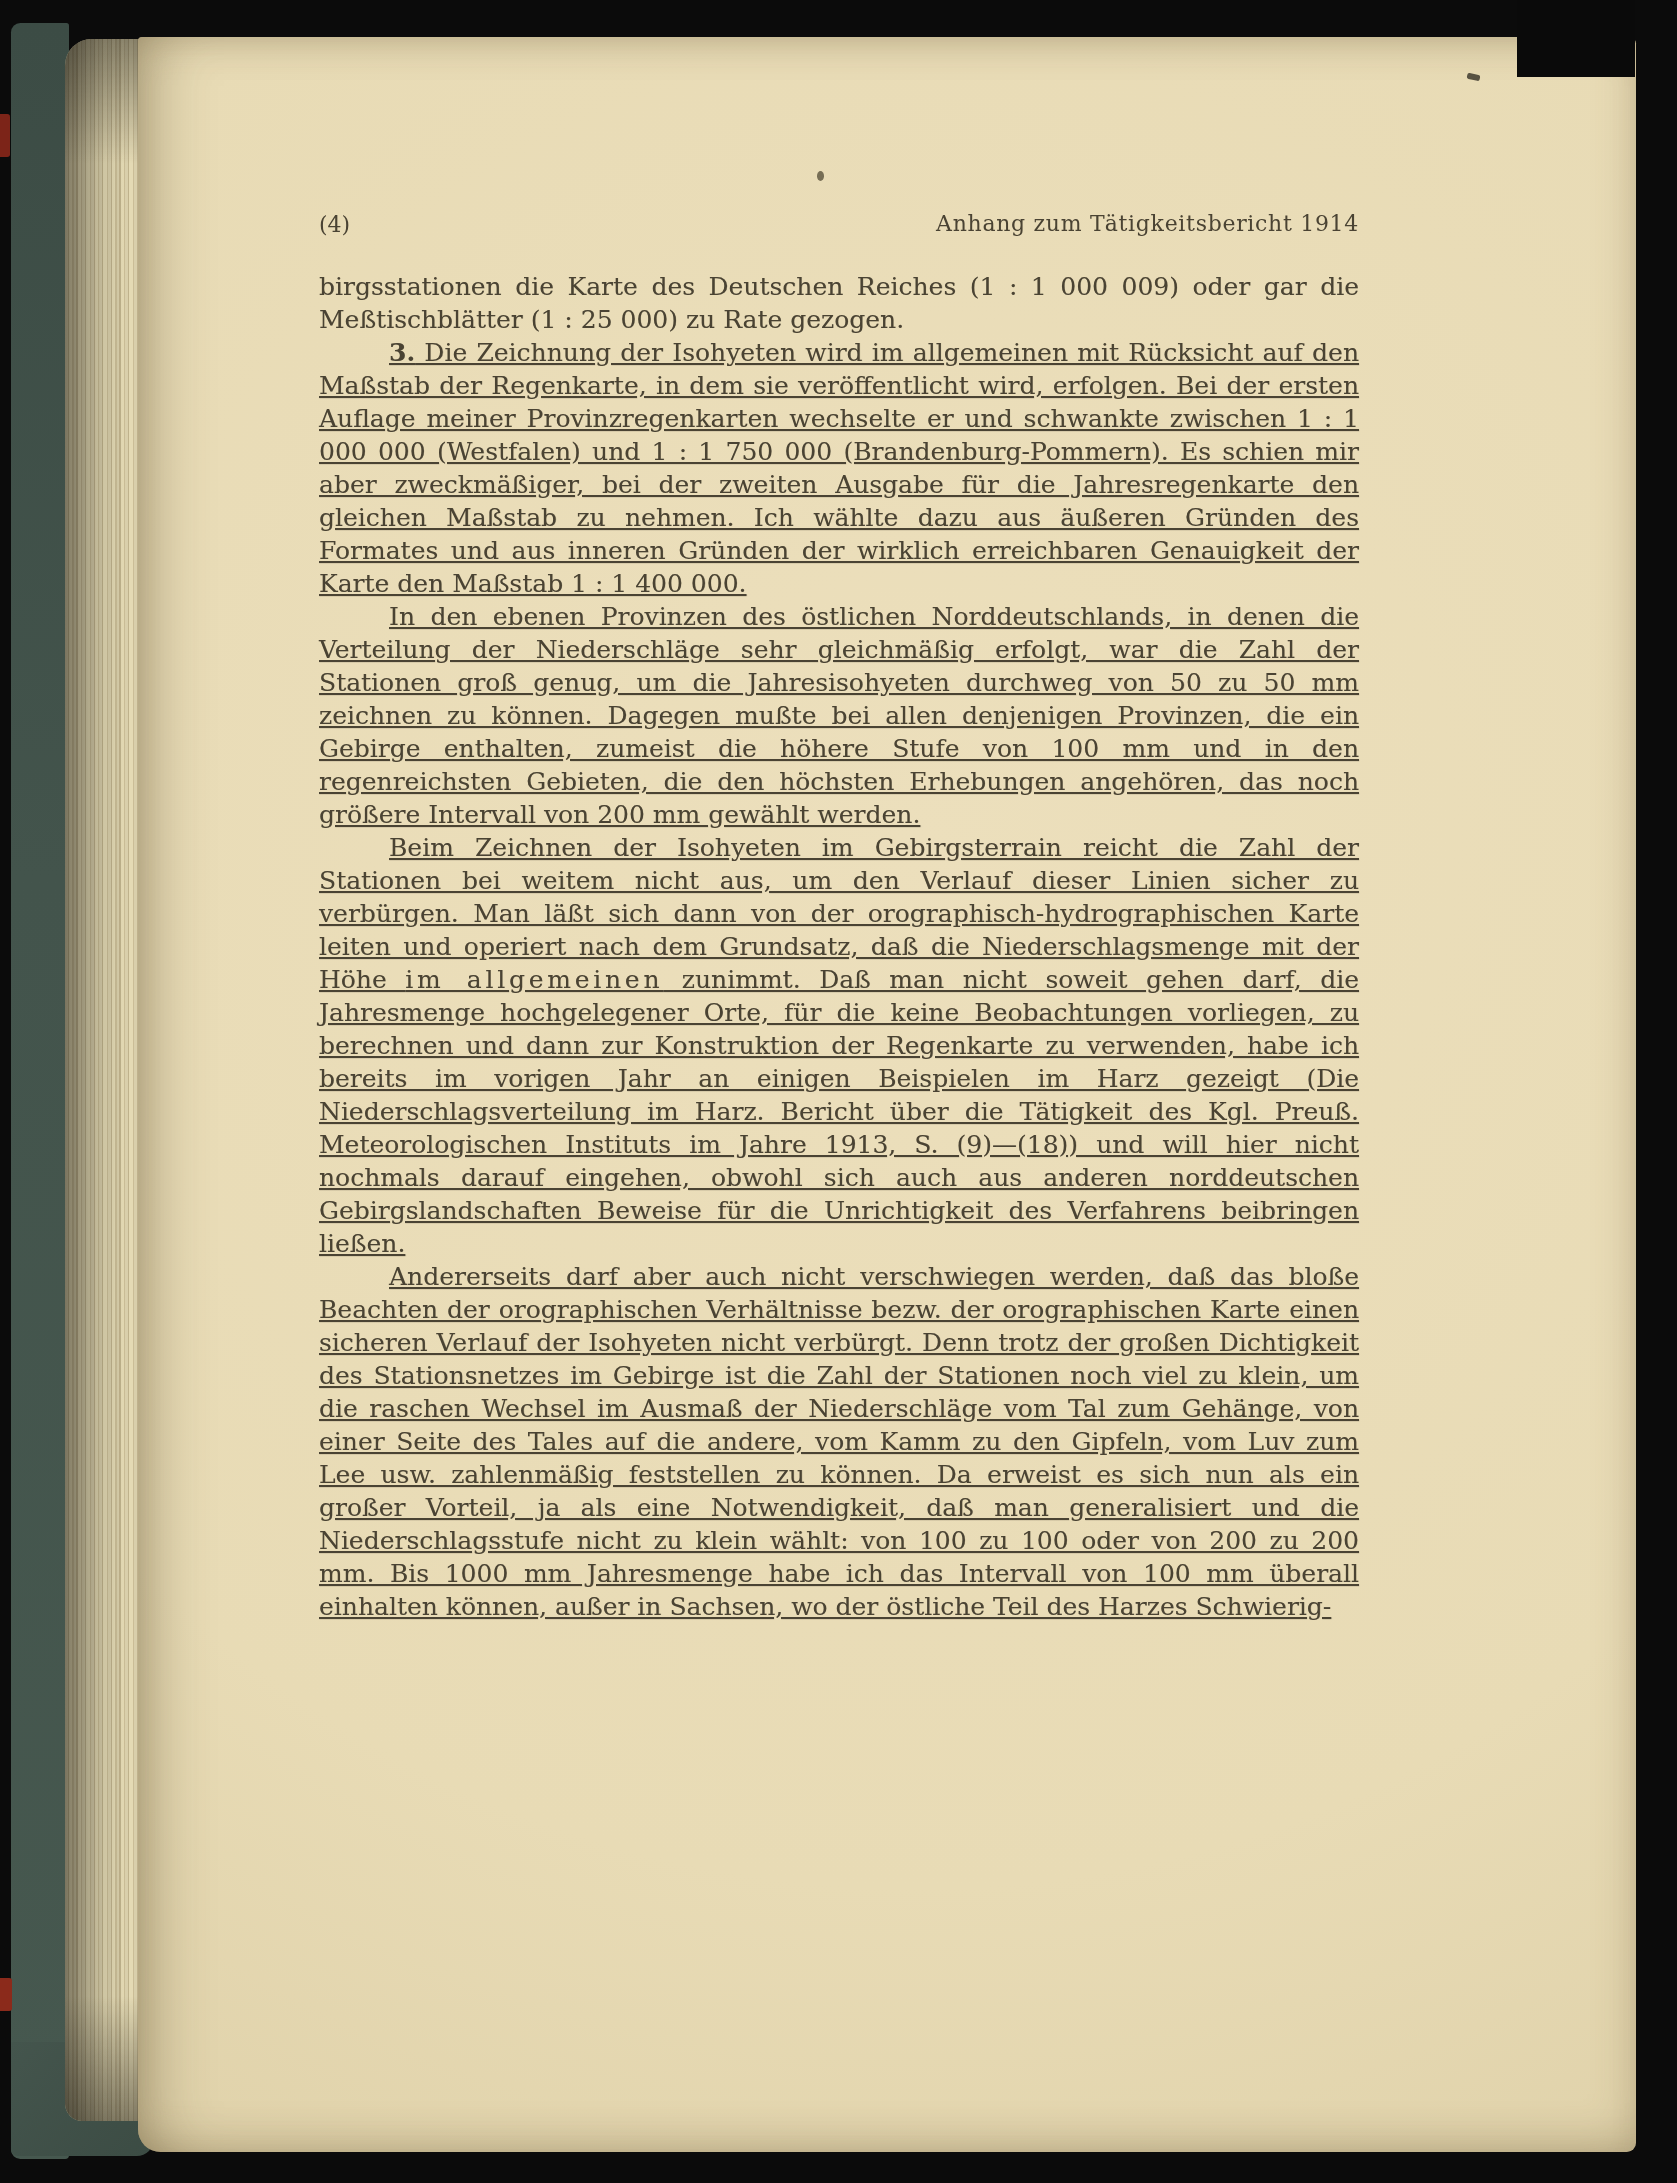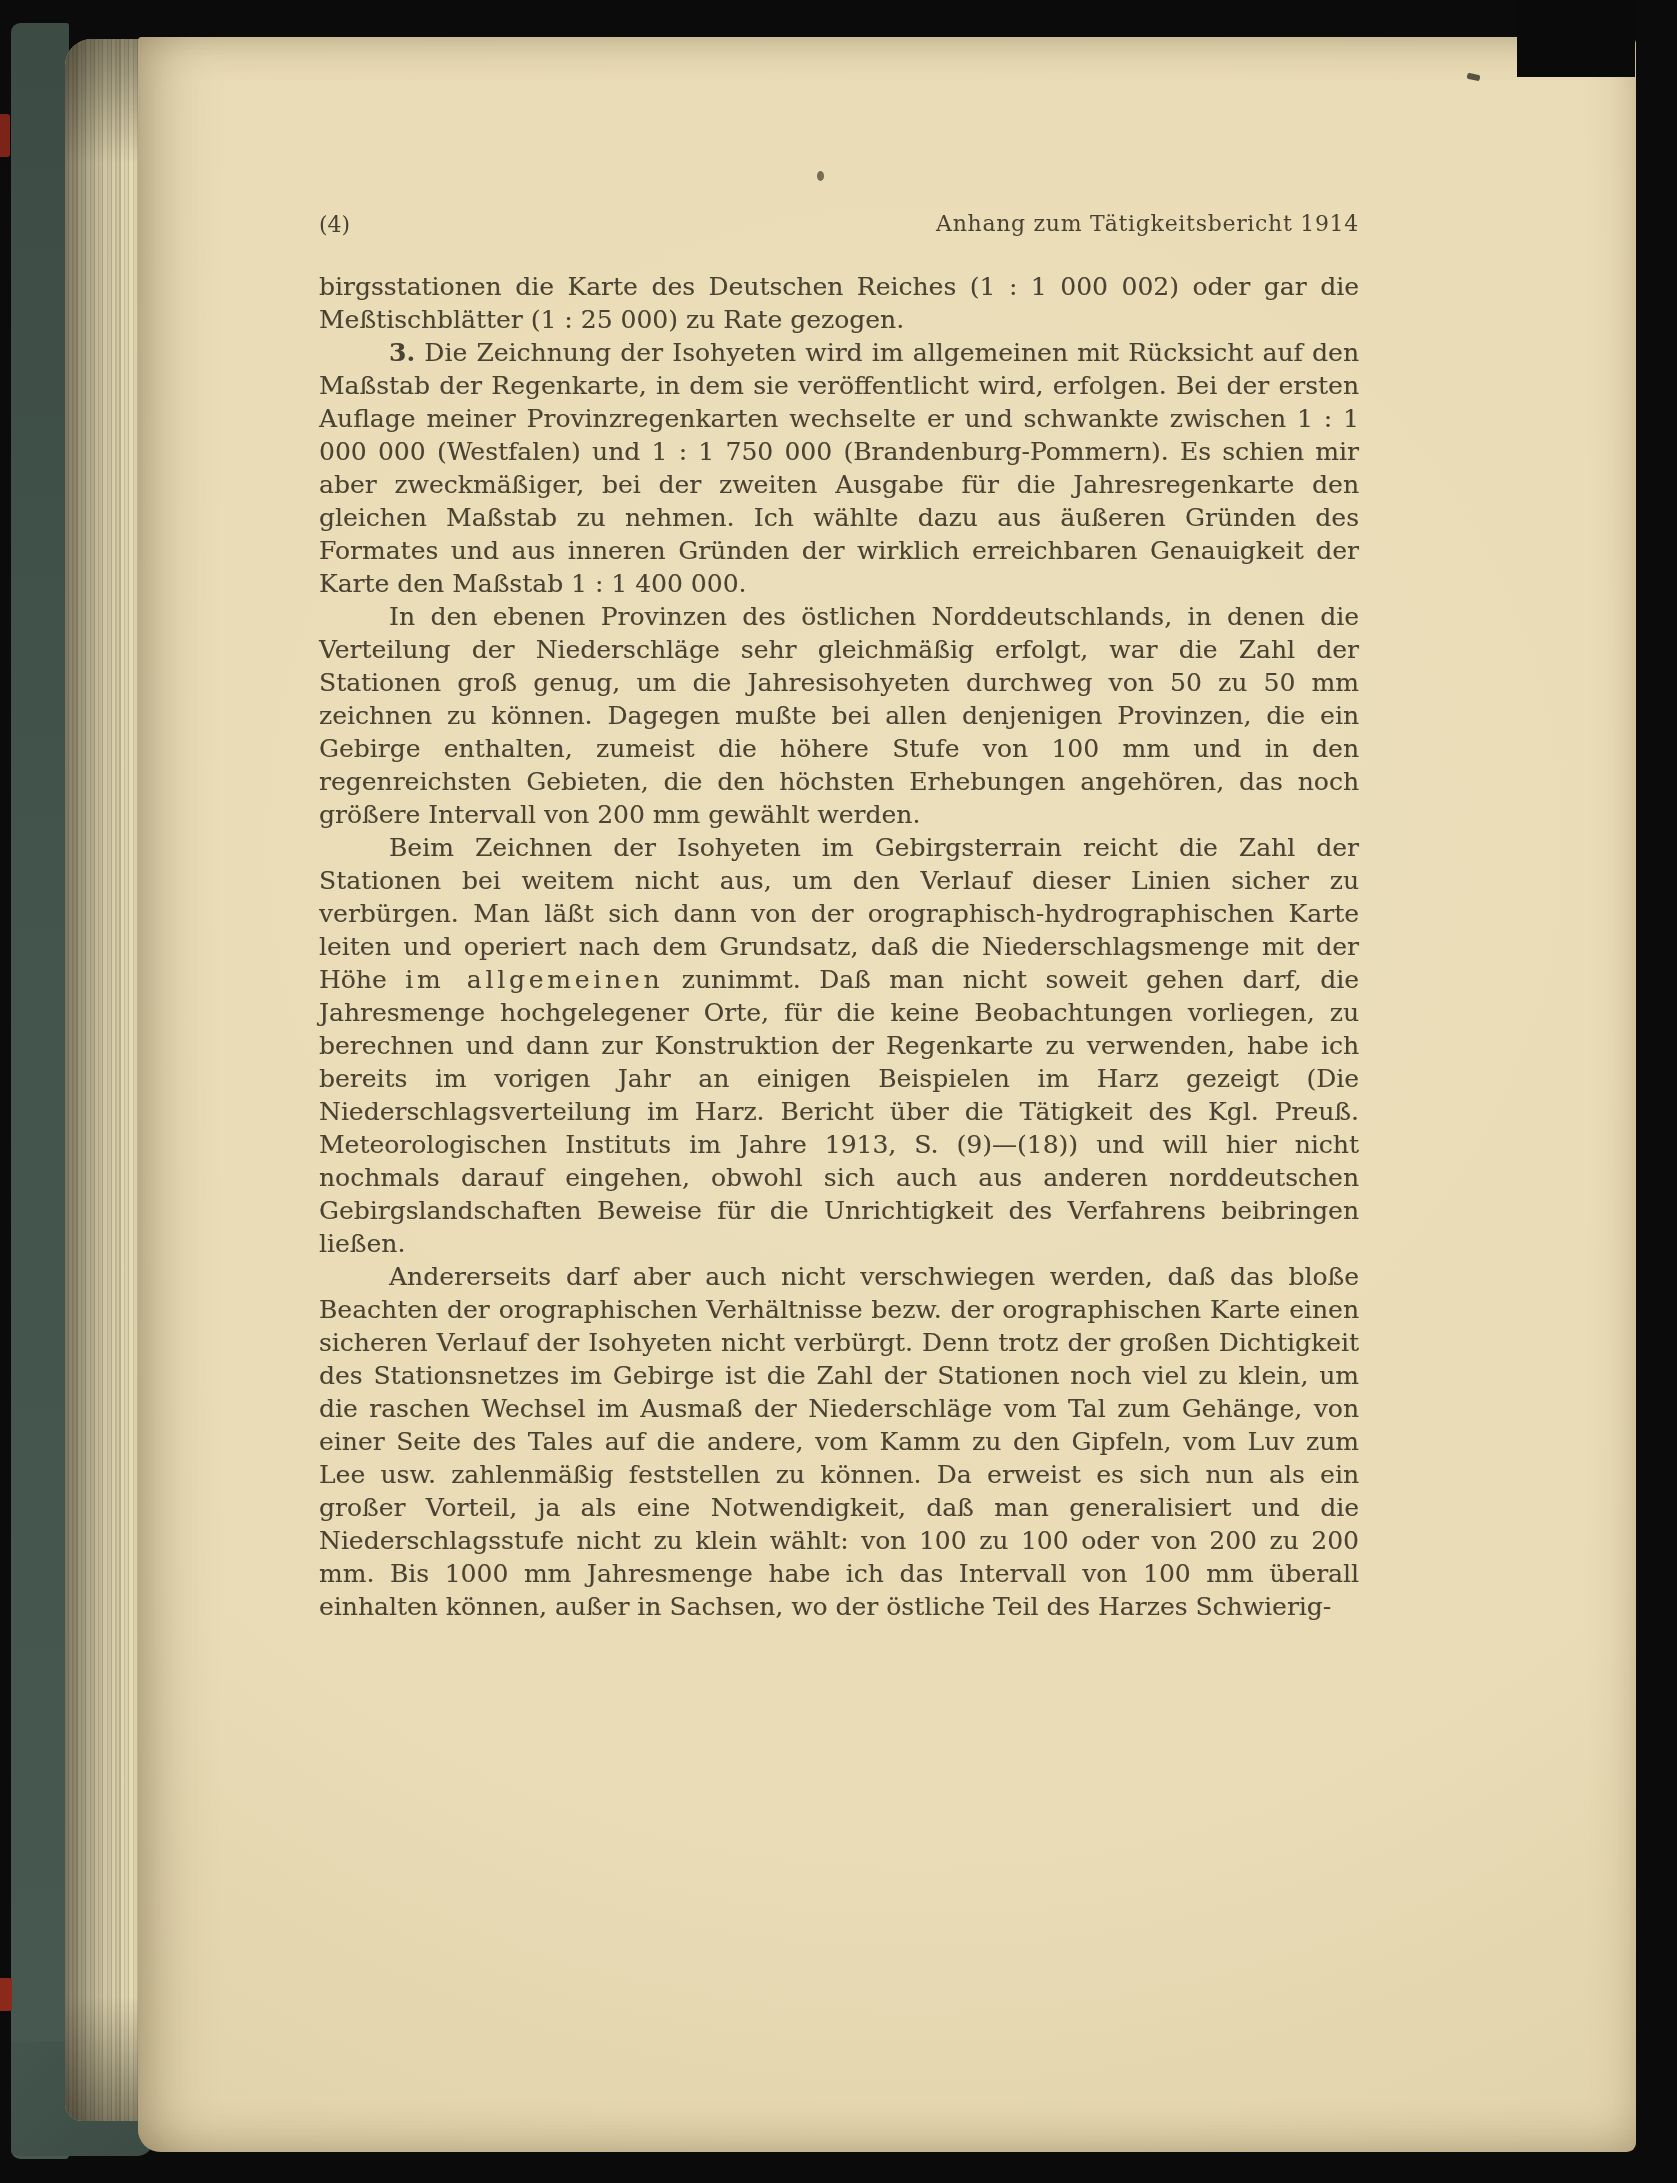--- a/index.html
+++ b/index.html
@@ -59,21 +59,21 @@
     font-family:"DejaVu Serif","Liberation Serif",serif;
   }
   .header-row{position:relative;height:35px;margin-bottom:24px;font-size:22px;}
   .pagenum{position:absolute;left:0;top:1.3px;}
   .running-title{display:block;text-align:right;letter-spacing:0.7px;}
   .body-text{
     font-size:25px;line-height:33px;text-align:justify;
     text-shadow:0.3px 0.4px 0.5px rgba(74,67,51,.30);
   }
   .body-text p{margin:0;hyphens:auto;-webkit-hyphens:auto;}
-  p.indent{text-indent:70px;}
+  p.indent{text-indent:70px;text-decoration:underline;}
   .section-number{font-weight:bold;}
   .gesperrt{letter-spacing:.15em;}
 </style>
 </head>
 <body>
 
 <div class="scene">
 
   <div class="cover"></div>
   <div class="cover-corner"></div>
@@ -83,21 +83,21 @@
 
   <div class="text-block">
 
     <div class="header-row">
       <span class="pagenum">(4)</span>
       <span class="running-title">Anhang zum Tätigkeitsbericht 1914</span>
     </div>
 
     <div class="body-text">
 
-      <p lang="de">birgsstationen die Karte des Deutschen Reiches (1 : 1 000 002) oder gar die Meßtischblätter (1 : 25 000) zu Rate gezogen.</p>
+      <p lang="de">birgsstationen die Karte des Deutschen Reiches (1 : 1 000 009) oder gar die Meßtischblätter (1 : 25 000) zu Rate gezogen.</p>
 
       <p lang="de" class="indent"><span class="section-number">3.</span><span> Die Zeichnung der Isohyeten wird im allgemeinen mit Rücksicht auf den Maßstab der Regenkarte, in dem sie veröffentlicht wird, erfolgen. Bei der ersten Auflage meiner Provinzregenkarten wechselte er und schwankte zwischen 1 : 1 000 000 (Westfalen) und 1 : 1 750 000 (Brandenburg-Pommern). Es schien mir aber zweckmäßiger, bei der zweiten Ausgabe für die Jahresregenkarte den gleichen Maßstab zu nehmen. Ich wählte dazu aus äußeren Gründen des Formates und aus inneren Gründen der wirklich erreichbaren Genauigkeit der Karte den Maßstab 1 : 1 400 000.</span></p>
 
       <p lang="de" class="indent">In den ebenen Provinzen des östlichen Norddeutschlands, in denen die Verteilung der Niederschläge sehr gleichmäßig erfolgt, war die Zahl der Stationen groß genug, um die Jahresisohyeten durchweg von 50 zu 50 mm zeichnen zu können. Dagegen mußte bei allen denjenigen Provinzen, die ein Gebirge enthalten, zumeist die höhere Stufe von 100 mm und in den regenreichsten Gebieten, die den höchsten Erhebungen angehören, das noch größere Intervall von 200 mm gewählt werden.</p>
 
       <p lang="de" class="indent"><span>Beim Zeichnen der Isohyeten im Gebirgsterrain reicht die Zahl der Stationen bei weitem nicht aus, um den Verlauf dieser Linien sicher zu verbürgen. Man läßt sich dann von der orographisch-hydrographischen Karte leiten und operiert nach dem Grundsatz, daß die Niederschlagsmenge mit der Höhe </span><span class="gesperrt">im allgemeinen</span><span> zunimmt. Daß man nicht soweit gehen darf, die Jahresmenge hochgelegener Orte, für die keine Beobachtungen vorliegen, zu berechnen und dann zur Konstruktion der Regenkarte zu verwenden, habe ich bereits im vorigen Jahr an einigen Beispielen im Harz gezeigt (Die Niederschlagsverteilung im Harz. Bericht über die Tätigkeit des Kgl. Preuß. Meteorologischen Instituts im Jahre 1913, S. (9)—(18)) und will hier nicht nochmals darauf eingehen, obwohl sich auch aus anderen norddeutschen Gebirgslandschaften Beweise für die Unrichtigkeit des Verfahrens beibringen ließen.</span></p>
 
       <p lang="de" class="indent">Andererseits darf aber auch nicht verschwiegen werden, daß das bloße Beachten der orographischen Verhältnisse bezw. der orographischen Karte einen sicheren Verlauf der Isohyeten nicht verbürgt. Denn trotz der großen Dichtigkeit des Stationsnetzes im Gebirge ist die Zahl der Stationen noch viel zu klein, um die raschen Wechsel im Ausmaß der Niederschläge vom Tal zum Gehänge, von einer Seite des Tales auf die andere, vom Kamm zu den Gipfeln, vom Luv zum Lee usw. zahlenmäßig feststellen zu können. Da erweist es sich nun als ein großer Vorteil, ja als eine Notwendigkeit, daß man generalisiert und die Niederschlagsstufe nicht zu klein wählt: von 100 zu 100 oder von 200 zu 200 mm. Bis 1000 mm Jahresmenge habe ich das Intervall von 100 mm überall einhalten können, außer in Sachsen, wo der östliche Teil des Harzes Schwierig-</p>
 
     </div>

